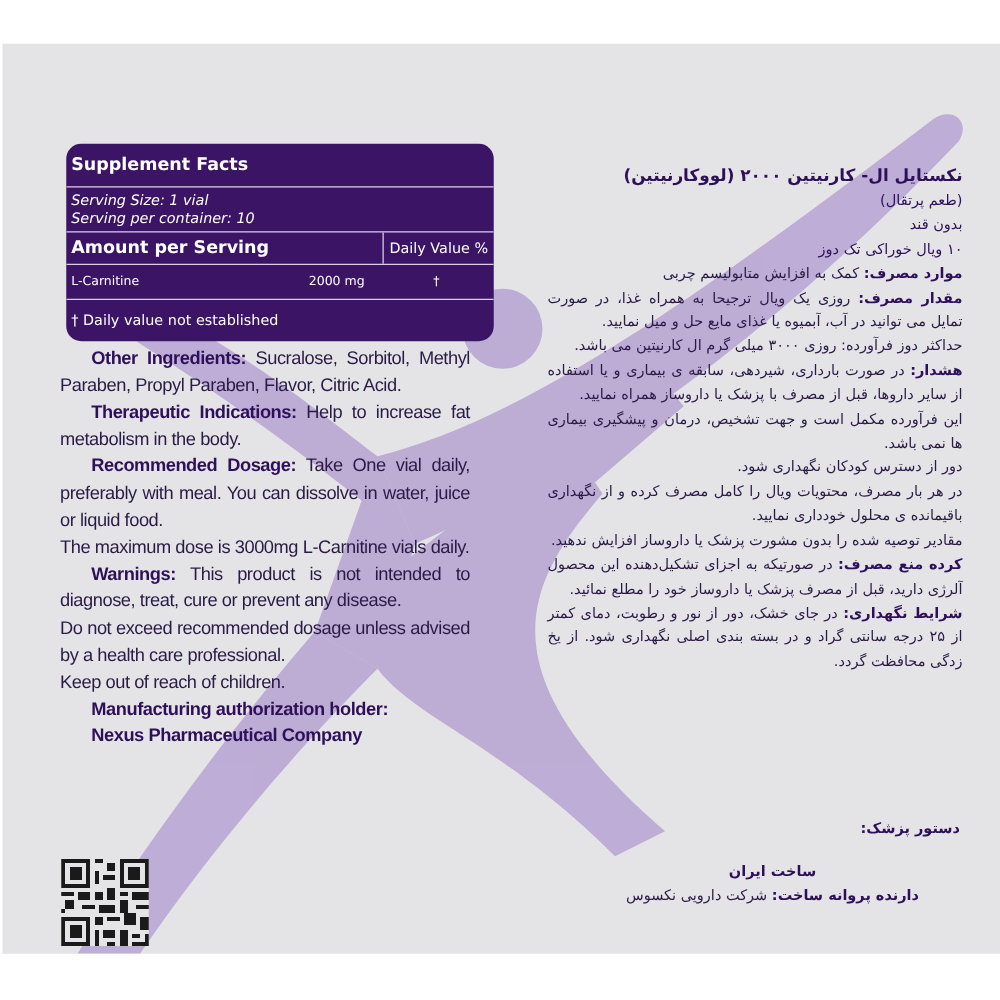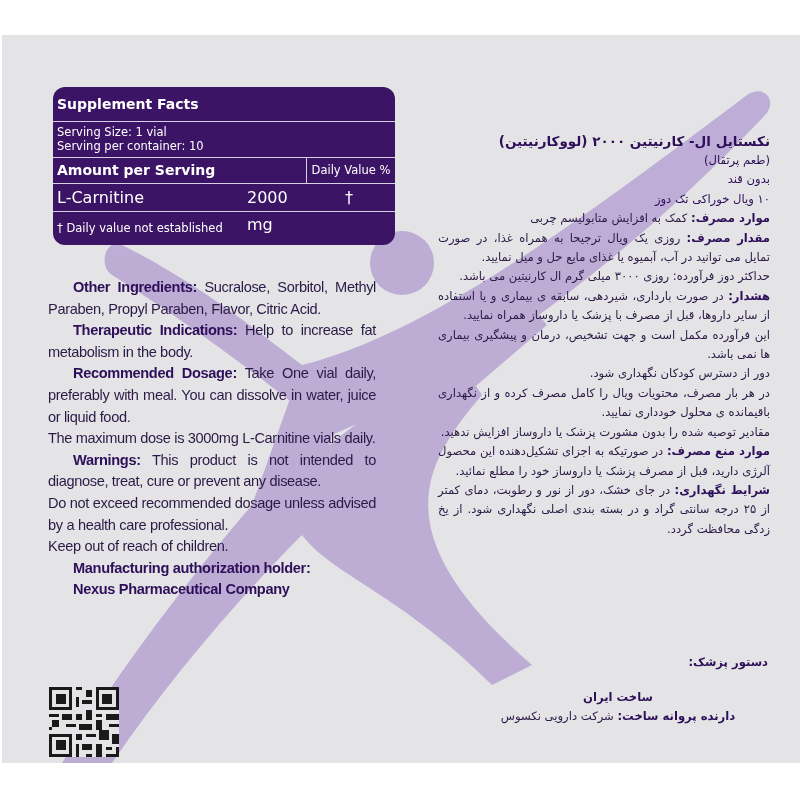--- a/index.html
+++ b/index.html
@@ -7,31 +7,31 @@
     width: 800px; height: 800px; background: #ffffff; position: relative; overflow: hidden;
     font-family: "Liberation Sans", "DejaVu Sans", sans-serif;
   }
   .panel {
     position: absolute; left: 2px; top: 35px; width: 798px; height: 728px;
     background: #e4e4e6;
     overflow: hidden;
   }
   .watermark { position: absolute; left: 0; top: 0; width: 798px; height: 728px; }
   .facts {
-    position: absolute; left: 51px; top: 52px; width: 342px; height: 158px;
+    position: absolute; left: 51px; top: 80px; width: 342px; height: 158px;
     background: #3c1466; border-radius: 12px; color: #ffffff; overflow: hidden;
     font-family: "DejaVu Sans", sans-serif;
   }
   .facts .row { border-bottom: 1.5px solid #d9d0e6; box-sizing: border-box; padding: 0 4px; }
   .facts .title { height: 35px; font-weight: bold; font-size: 14px; line-height: 34px; }
-  .facts .serving { height: 36px; font-size: 11.5px; line-height: 14px; padding-top: 3px; }
+  .facts .serving { height: 36px; font-size: 11.5px; line-height: 14px; padding-top: 3px; font-style: italic; }
   .facts .header { height: 26px; display: flex; padding: 0; }
   .facts .header .amt { flex: 1; font-weight: bold; font-size: 14px; line-height: 25px; padding-left: 4px; border-right: 1.5px solid #d9d0e6; }
   .facts .header .dv { width: 88px; font-size: 11.5px; line-height: 25px; text-align: center; }
-  .facts .nutrient { height: 28px; display: flex; font-size: 16px; line-height: 27px; }
+  .facts .nutrient { height: 28px; display: flex; font-size: 10px; line-height: 27px; }
   .facts .nutrient .name { width: 190px; }
   .facts .nutrient .qty { width: 60px; }
   .facts .nutrient .dag { flex: 1; text-align: center; }
   .facts .footnote { height: 32px; font-size: 11.5px; line-height: 32px; border-bottom: none; }
 
   .en-text {
     position: absolute; left: 46px; top: 242px; width: 328px;
     color: #2a1a46; font-family: "Liberation Sans", sans-serif; font-size: 14.6px; line-height: 21.6px;
     text-align: justify; letter-spacing: -0.35px;
   }
@@ -157,21 +157,21 @@
     <p class="hd">بدون قند</p>
     <p class="hd">۱۰ ویال خوراکی تک دوز</p>
     <p><b>موارد مصرف:</b><span> کمک به افزایش متابولیسم چربی</span></p>
     <p><b>مقدار مصرف:</b><span> روزی یک ویال ترجیحا به همراه غذا، در صورت تمایل می توانید در آب، آبمیوه یا غذای مایع حل و میل نمایید.</span></p>
     <p>حداکثر دوز فرآورده: روزی ۳۰۰۰ میلی گرم ال کارنیتین می باشد.</p>
     <p><b>هشدار:</b><span> در صورت بارداری، شیردهی، سابقه ی بیماری و یا استفاده از سایر داروها، قبل از مصرف با پزشک یا داروساز همراه نمایید.</span></p>
     <p>این فرآورده مکمل است و جهت تشخیص، درمان و پیشگیری بیماری ها نمی باشد.</p>
     <p>دور از دسترس کودکان نگهداری شود.</p>
     <p>در هر بار مصرف، محتویات ویال را کامل مصرف کرده و از نگهداری باقیمانده ی محلول خودداری نمایید.</p>
     <p>مقادیر توصیه شده را بدون مشورت پزشک یا داروساز افزایش ندهید.</p>
-    <p><b>موارد منع مصرف:</b><span> در صورتیکه به اجزای تشکیل‌دهنده این محصول آلرژی دارید، قبل از مصرف پزشک یا داروساز خود را مطلع نمائید.</span></p>
+    <p><b>کرده منع مصرف:</b><span> در صورتیکه به اجزای تشکیل‌دهنده این محصول آلرژی دارید، قبل از مصرف پزشک یا داروساز خود را مطلع نمائید.</span></p>
     <p><b>شرایط نگهداری:</b><span> در جای خشک، دور از نور و رطوبت، دمای کمتر از ۲۵ درجه سانتی گراد و در بسته بندی اصلی نگهداری شود. از یخ زدگی محافظت گردد.</span></p>
   </div>
 
   <div class="fa-bottom" style="top: 618px;">
     <b>دستور پزشک:</b>
   </div>
   <div class="fa-bottom" style="top: 653px; text-align: center;">
     <div><b>ساخت ایران</b></div>
     <div><b>دارنده پروانه ساخت:</b><span> شرکت دارویی نکسوس</span></div>
   </div>

